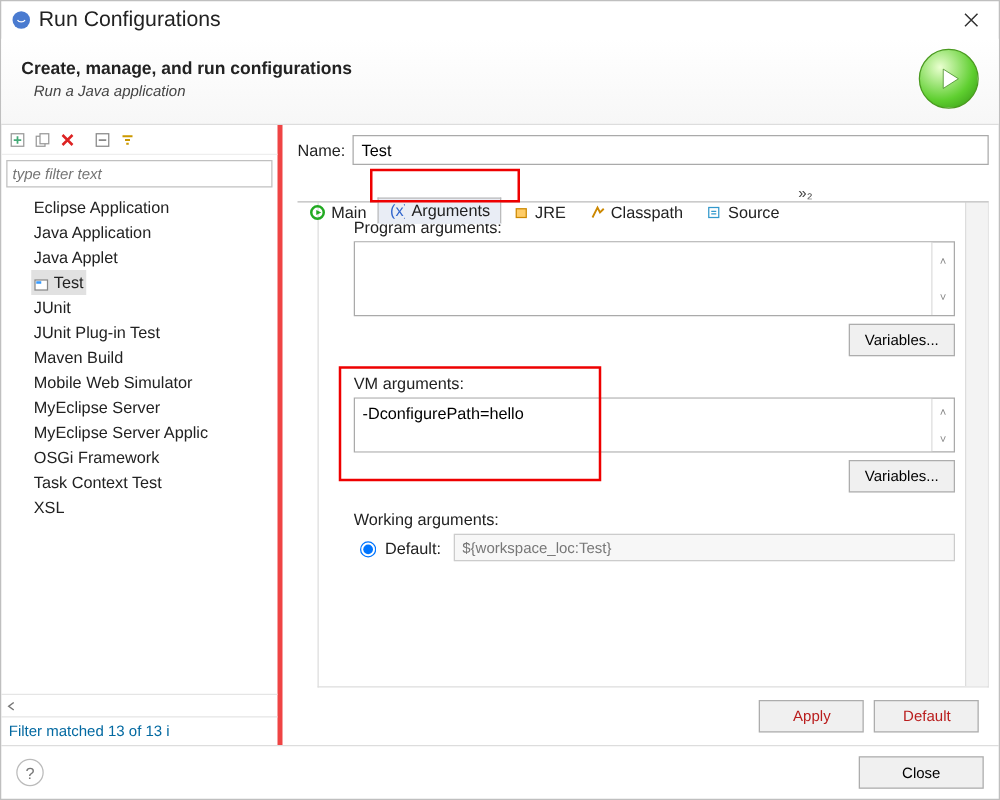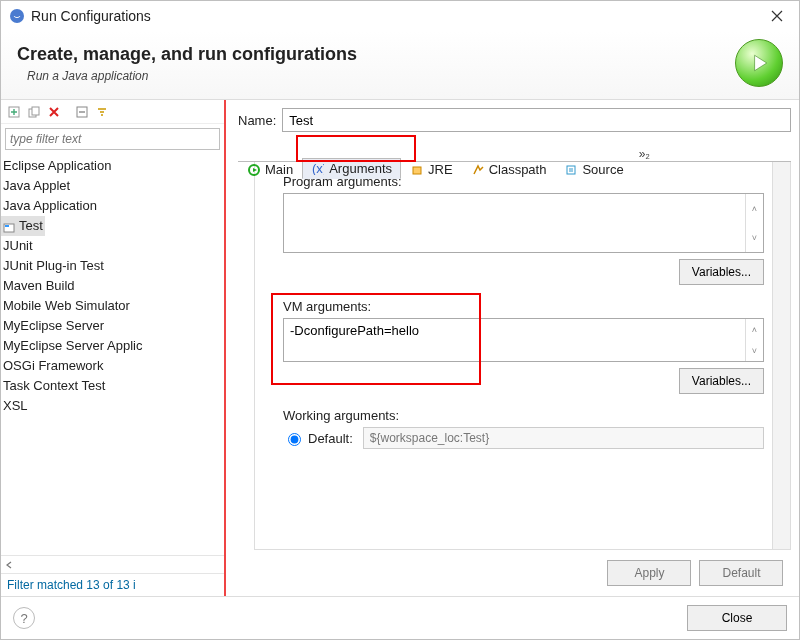--- a/index.html
+++ b/index.html
@@ -1,35 +1,35 @@
 <!DOCTYPE html>
 <html><head>
 <meta charset="utf-8">
 <style>
   * { box-sizing: border-box; font-family: "Segoe UI", Tahoma, sans-serif; font-size: 13px; }
   body { margin: 0; background: #fff; color: #222; }
   .window { width: 800px; height: 640px; border: 1px solid #bfbfbf; background: #fff; display: flex; flex-direction: column; }
   .titlebar { height: 30px; display: flex; align-items: center; padding: 0 8px; }
   .titlebar .icon { width: 16px; height: 16px; margin-right: 6px; }
-  .titlebar .title { flex: 1; font-size: 14px; }
+  .titlebar .title { flex: 1; font-size: 17px; }
   .titlebar .close { width: 28px; height: 28px; display:flex;align-items:center;justify-content:center; }
   .header { padding: 8px 16px 12px 16px; border-bottom: 1px solid #ddd; background: linear-gradient(#fff, #f7f7f7); display:flex; align-items:center; }
   .header-text { flex:1; }
-  .header h1 { font-size: 18px; font-weight: bold; margin: 0 0 4px 0; }
+  .header h1 { font-size: 14px; font-weight: bold; margin: 0 0 4px 0; }
   .header p { margin: 0 0 0 10px; font-size: 12px; color:#444;font-style:italic; }
   .run-orb { width:48px; height:48px; border-radius:50%; background: radial-gradient(circle at 35% 30%, #eaffd0, #5fcf30 60%, #2f8f10); display:flex;align-items:center;justify-content:center; border:1px solid #4a9a1f; }
   .run-orb svg { display:block; }
   .body { flex:1; display:flex; min-height:0; }
   
-  .left { width: 225px; border-right:2px solid #ef4444; display:flex; flex-direction:column; }
+  .left { width: 225px; border-right:4px solid #ef4444; display:flex; flex-direction:column; }
   .toolbar { height:24px; display:flex; align-items:center; gap:2px; padding:2px 4px; border-bottom:1px solid #eee; }
   .tbtn { width:18px; height:18px; display:inline-flex; align-items:center; justify-content:center; }
   .filter { margin:4px; }
   .filter input { width:100%; height:22px; border:1px solid #c0c0c0; padding:2px 4px; font-style:italic; color:#888;font-size:12px; }
-  .tree { flex:1; overflow:auto; padding:2px 0 0 0; line-height:20px; }
+  .tree { flex:1; overflow:auto; padding:2px 0 0 24px; line-height:20px; }
   .tree-item { white-space:nowrap; padding:0 2px; cursor:default; }
   .tree-item.selected { background:#e1e1e1; display:inline-block;}
   .tree-icon { display:inline-block; width:14px; height:12px; vertical-align:middle; margin-right:2px; }
   .hscroll { height:18px; border-top:1px solid #e5e5e5; display:flex; align-items:center; padding-left:4px; color:#666; }
   .filter-status { border-top:1px solid #e5e5e5; padding:4px 6px; font-size:12px; color:#0369a1; white-space:nowrap; overflow:hidden;}
   
   .right { flex:1; display:flex; flex-direction:column; padding:8px 8px 0 12px; min-width:0;}
   .name-row { display:flex; align-items:center; gap:6px; margin-bottom:6px;}
   .name-row label { font-size:13px; }
   .name-row input { flex:1; height:24px; border:1px solid #aaa; padding:2px 6px; font-size:13px;}
@@ -41,21 +41,21 @@
   .tab-body-wrap { flex:1; display:flex; min-height:0; border:1px solid #ddd; border-top:none;margin-left:16px; }
   .tab-body { flex:1; overflow:auto; padding:10px 8px 10px 28px; }
   .vscroll { width:18px; background:#f3f3f3; border-left:1px solid #ddd; }
   .section-label { margin:2px 0 4px 0; font-size:13px; }
   .textarea-box { border:1px solid #aaa; height:60px; display:flex; }
   .textarea-box textarea { flex:1; border:none; resize:none; padding:4px 6px; font-size:13px; outline:none; font-family:inherit;}
   .spin { width:18px; display:flex; flex-direction:column; border-left:1px solid #ddd;}
   .spin div{flex:1;display:flex;align-items:center;justify-content:center;color:#888;font-size:9px;}
   .btn-row { display:flex; justify-content:flex-end; margin:6px 0 14px 0; }
   button.std { min-width:84px; height:26px; background:#f0f0f0; border:1px solid #adadad; padding:0 12px; font-size:12px;}
-  button.std:disabled, button.std.disabled { color:#737373;padding-left:13px; }
+  button.std:disabled, button.std.disabled { color:#b91c1c;padding-left:13px; }
   button.primary { border:1px solid #1b6fd0; outline:1px solid #7fb3ee; outline-offset:-3px;}
   .vm-block { position:relative; }
   .red-box1 { position:absolute; border:2px solid #e00; pointer-events:none; }
   .wd-row { display:flex; align-items:center; gap:10px; margin-top:2px;justify-content:center;}
   .wd-row input[type=text]{ flex:1; height:22px; border:1px solid #ccc; background:#f7f7f7; color:#777; padding:0 6px; font-size:12px;}
   .bottom-actions { display:flex; justify-content:flex-end; gap:8px; padding:10px 8px;}
   .footer { border-top:1px solid #ddd; display:flex; align-items:center; padding:8px 12px; gap:8px;}
   .help { width:22px;height:22px;border:1px solid #bbb;border-radius:50%;display:flex;align-items:center;justify-content:center;color:#777;font-size:13px;}
   .footer-spacer{flex:1;}
   .ellip{white-space:nowrap;overflow:hidden;text-overflow:clip;}
@@ -124,21 +124,21 @@
           </span>
         <span class="tbtn">
             <svg width="14" height="14">
               <path d="M3 4h8M5 7h4M6 10h2" stroke="#c90" stroke-width="1.5"></path>
             </svg>
           </span>
       </div>
       <div class="filter">
         <input type="text" placeholder="type filter text" style="">
       </div>
-      <div class="tree" id="tree"><div class="tree-item"><span>Eclipse Application</span></div><div class="tree-item"><span>Java Applet</span></div><div class="tree-item"><span>Java Application</span></div><div class="tree-item selected"><span class="tree-icon"><svg width="14" height="12">
+      <div class="tree" id="tree"><div class="tree-item"><span>Eclipse Application</span></div><div class="tree-item"><span>Java Application</span></div><div class="tree-item"><span>Java Applet</span></div><div class="tree-item selected"><span class="tree-icon"><svg width="14" height="12">
                 <rect x="1" y="1" width="10" height="8" fill="#fff" stroke="#888"></rect>
                 <rect x="2" y="2" width="4" height="2" fill="#39f"></rect>
               </svg></span><span>Test</span></div><div class="tree-item"><span>JUnit</span></div><div class="tree-item"><span>JUnit Plug-in Test</span></div><div class="tree-item"><span>Maven Build</span></div><div class="tree-item"><span>Mobile Web Simulator</span></div><div class="tree-item"><span>MyEclipse Server</span></div><div class="tree-item"><span>MyEclipse Server Applic</span></div><div class="tree-item"><span>OSGi Framework</span></div><div class="tree-item"><span>Task Context Test</span></div><div class="tree-item"><span>XSL</span></div></div>
       <div class="hscroll">
         <svg width="10" height="10">
             <path d="M6 2 L2 5 L6 8" fill="none" stroke="#777" stroke-width="1.2"></path>
           </svg>
       </div>
       <div class="filter-status ellip">Filter matched 13 of 13 i</div>
     </div>

